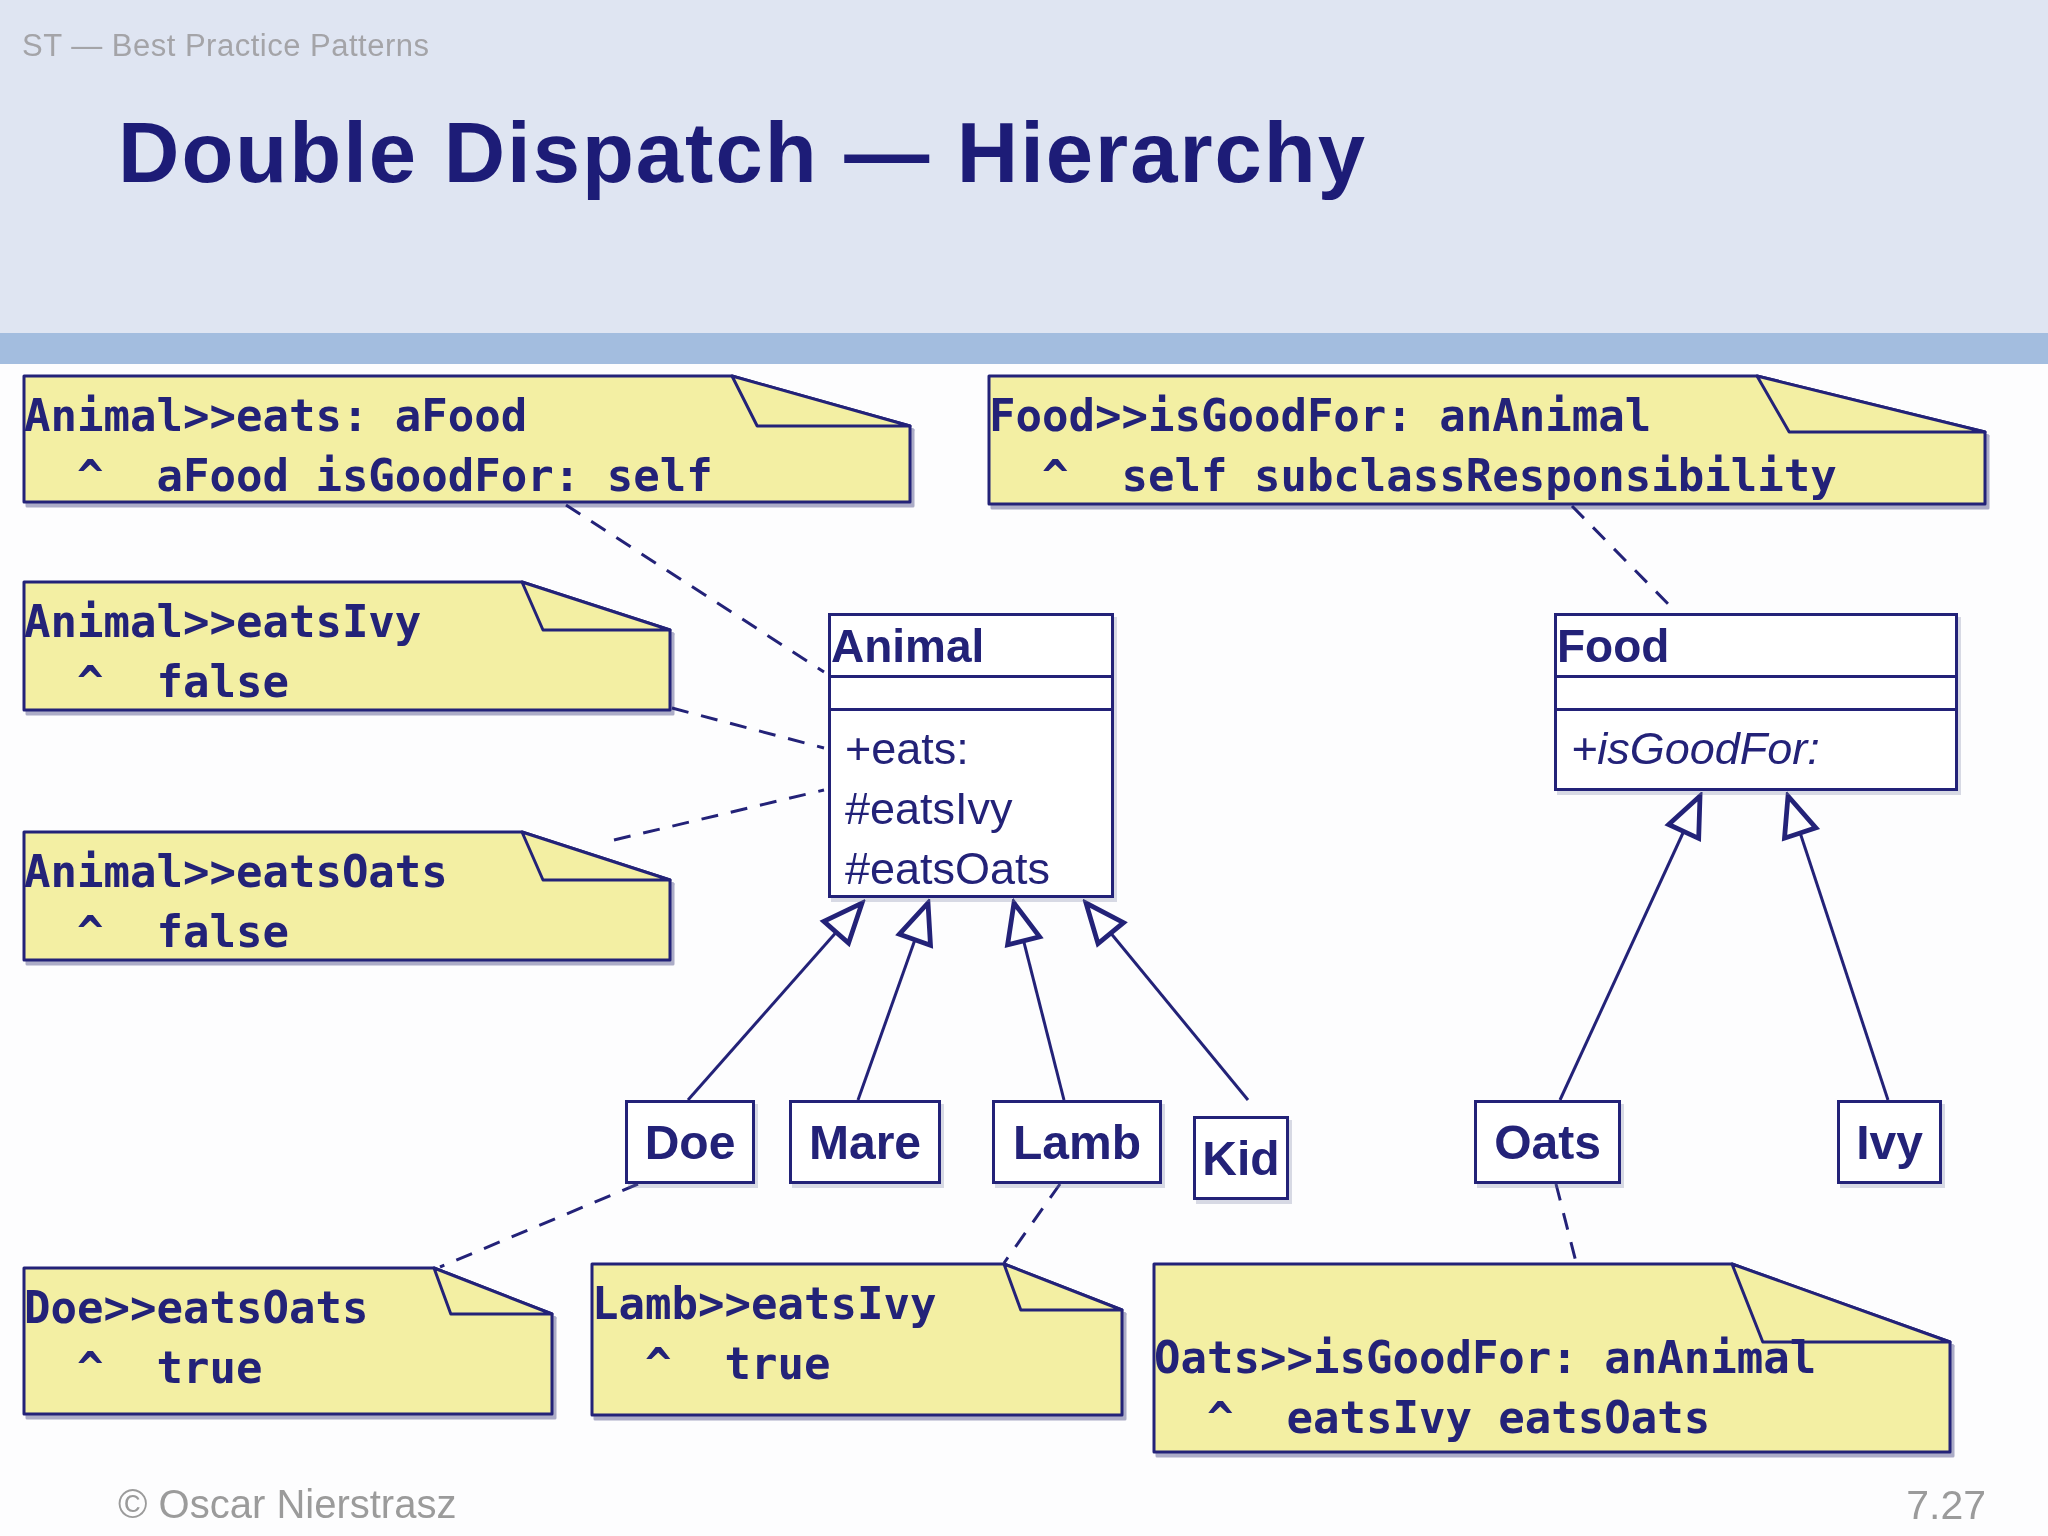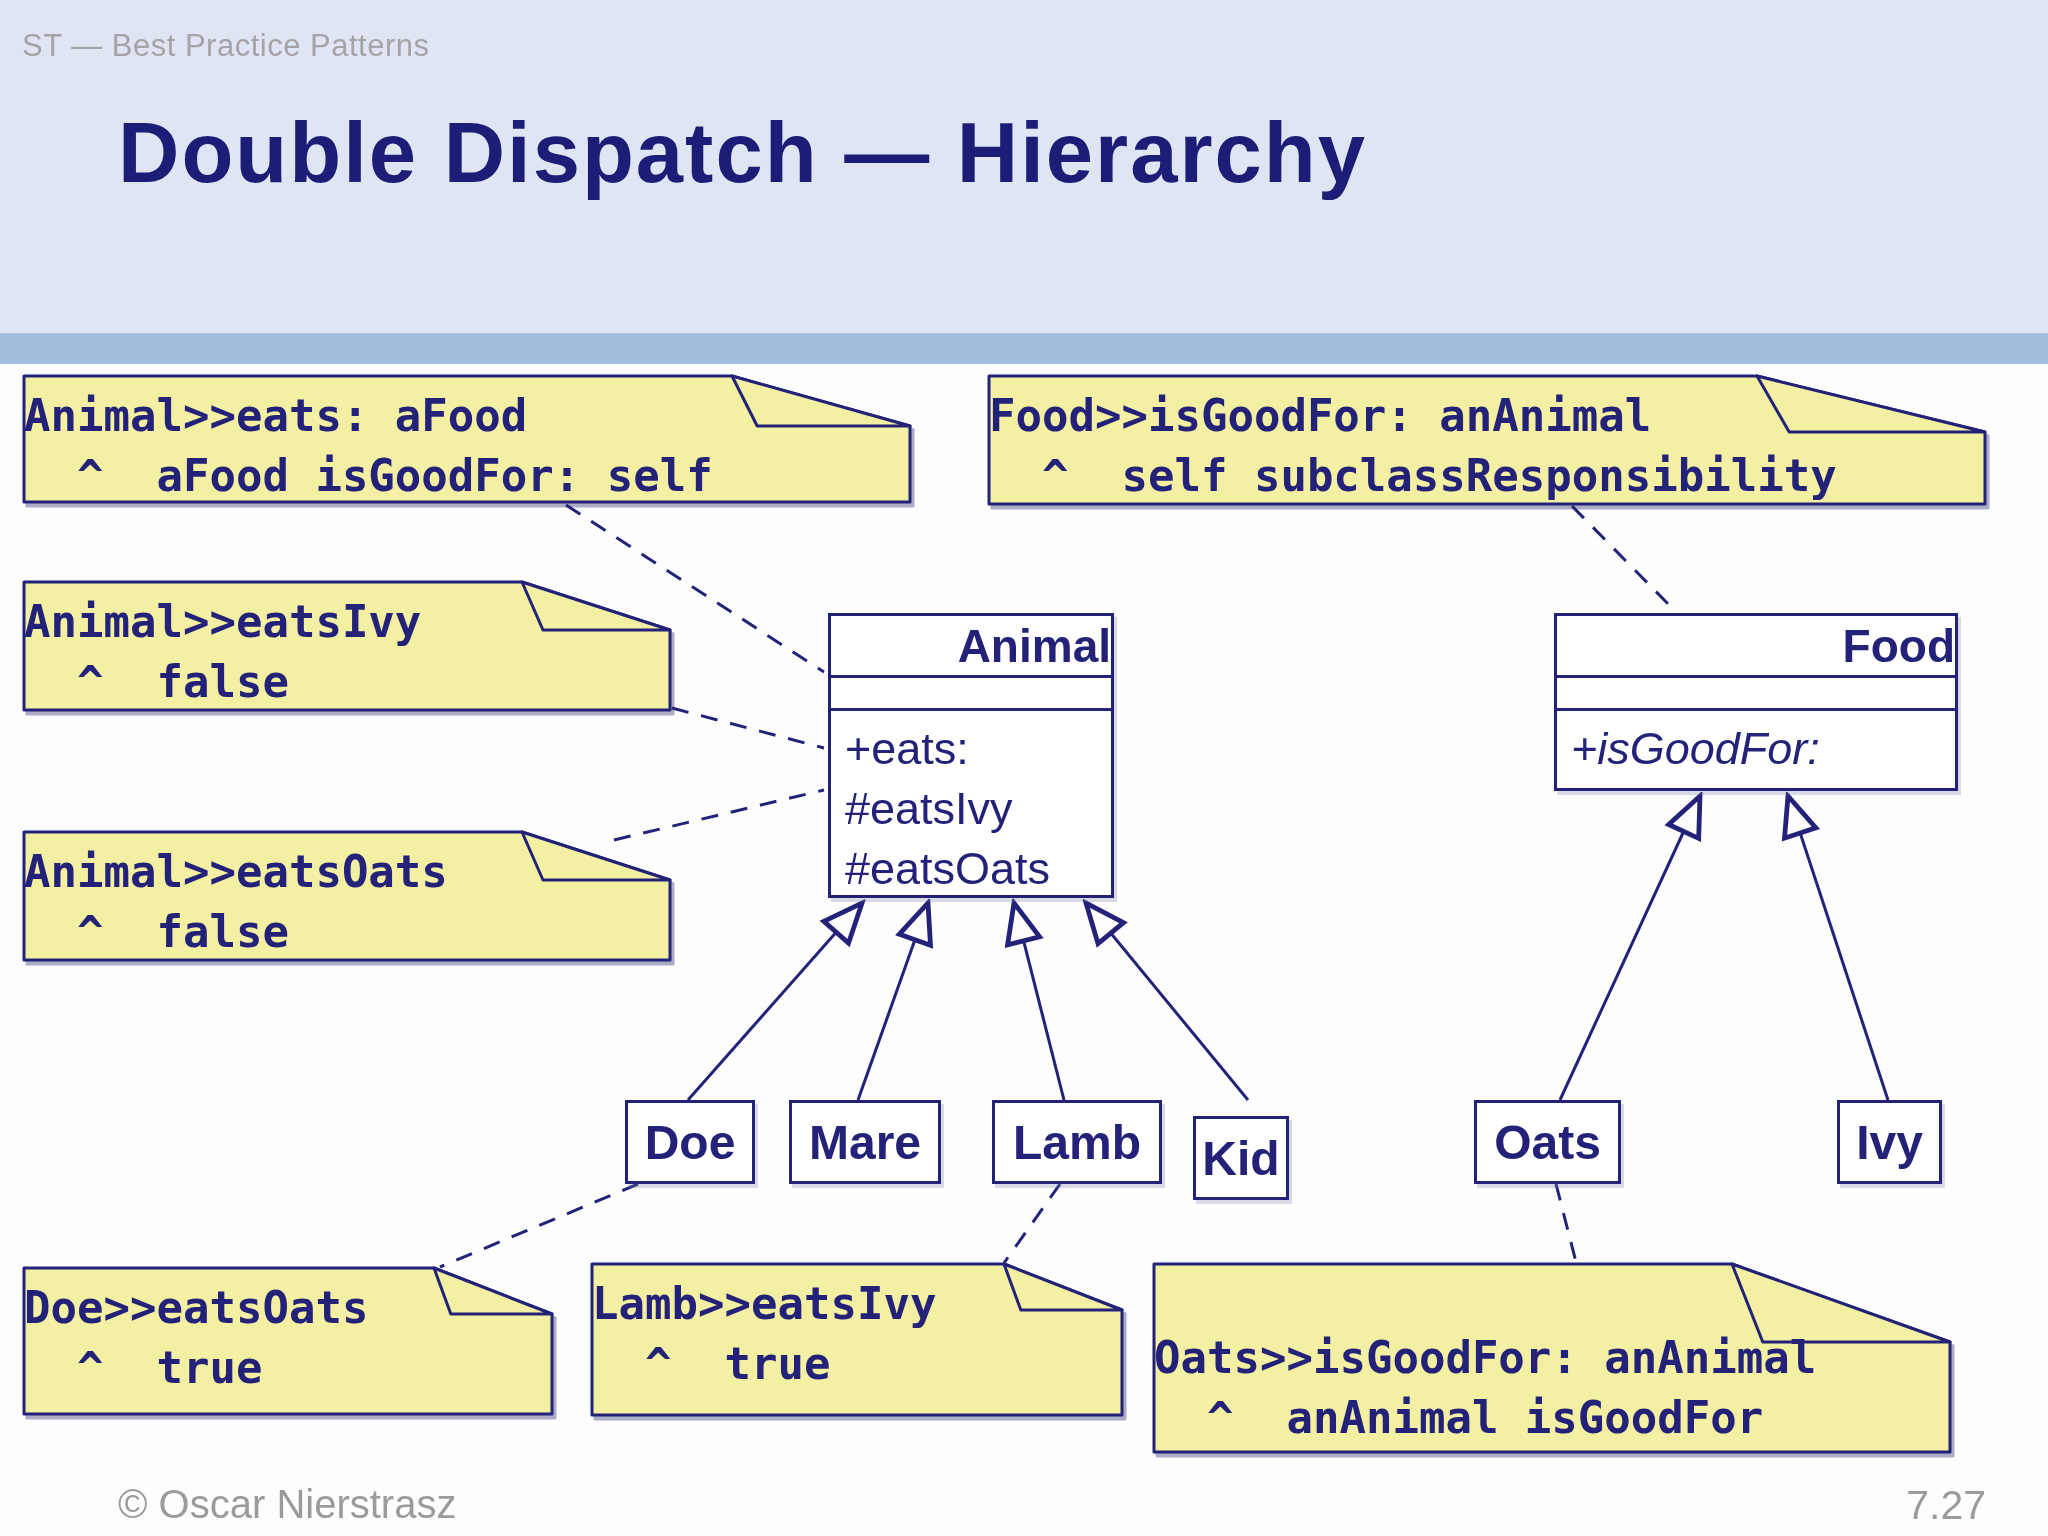--- a/index.html
+++ b/index.html
@@ -23,21 +23,21 @@
   .connectors line{stroke:var(--navy);stroke-width:3;fill:none}
   .connectors line.dashed{stroke-dasharray:17 13}
 
   .note{position:absolute;padding:12px 0 0 2px}
   .note-bg{position:absolute;left:0;top:0;filter:drop-shadow(3px 4px 0 rgba(40,40,110,.38))}
   .note-body{fill:var(--yellow);stroke:var(--navy);stroke-width:3;stroke-linejoin:round}
   .note-flap{fill:var(--yellow);stroke:var(--navy);stroke-width:3;stroke-linejoin:round}
   .note-line{position:relative;font-family:"DejaVu Sans Mono",monospace;font-weight:700;font-size:44px;line-height:60px;color:var(--navy);white-space:pre}
 
   .class-box{position:absolute;background:#fff;border:3px solid var(--navy);box-shadow:3px 4px 0 rgba(120,125,160,.28)}
-  .class-title{height:62px;line-height:60px;text-align:right;font-size:46px;font-weight:bold;color:var(--navy);border-bottom:3px solid var(--navy)}
+  .class-title{height:62px;line-height:60px;text-align:left;font-size:46px;font-weight:bold;color:var(--navy);border-bottom:3px solid var(--navy)}
   .class-attrs{height:33px;border-bottom:3px solid var(--navy)}
   .class-methods{padding:8px 9px 0 14px;font-size:45px;line-height:60px;color:var(--navy)}
   .method.italic{font-style:italic}
 
   .mini-class{position:absolute;background:#fff;border:3px solid var(--navy);display:flex;align-items:center;justify-content:center;
     font-size:48px;font-weight:bold;color:var(--navy);box-shadow:3px 4px 0 rgba(120,125,160,.28)}
 
   .footer-left{position:absolute;left:118px;top:1482px;font-size:40px;color:var(--gray)}
   .footer-right{position:absolute;right:62px;top:1482px;font-size:41px;color:var(--gray)}
 </style>
@@ -128,21 +128,21 @@
     <div class="note-line">Lamb&gt;&gt;eatsIvy</div>
     <div class="note-line">  ^  true</div>
   </div>
 
   <div class="note" style="left:1152px;top:1262px;width:800px;height:216px;padding-top:66px">
       <svg class="note-bg" width="800" height="192" viewBox="0 0 800 192">
         <path class="note-body" d="M2 2 L 580 2 L 798 80 L 798 190 L 2 190 Z"></path>
         <path class="note-flap" d="M 580 2 L 610.8 80 L 798 80 Z"></path>
       </svg>
     <div class="note-line">Oats&gt;&gt;isGoodFor: anAnimal</div>
-    <div class="note-line">  ^  anAnimal isGoodFor</div>
+    <div class="note-line">  ^  eatsIvy eatsOats</div>
   </div>
 
   <div class="class-box" style="left:828px;top:613px;width:286px;height:285px">
     <div class="class-title">Animal</div>
     <div class="class-attrs"></div>
     <div class="class-methods">
       <div class="method">+eats:</div>
       <div class="method">#eatsIvy</div>
       <div class="method">#eatsOats</div>
     </div>

